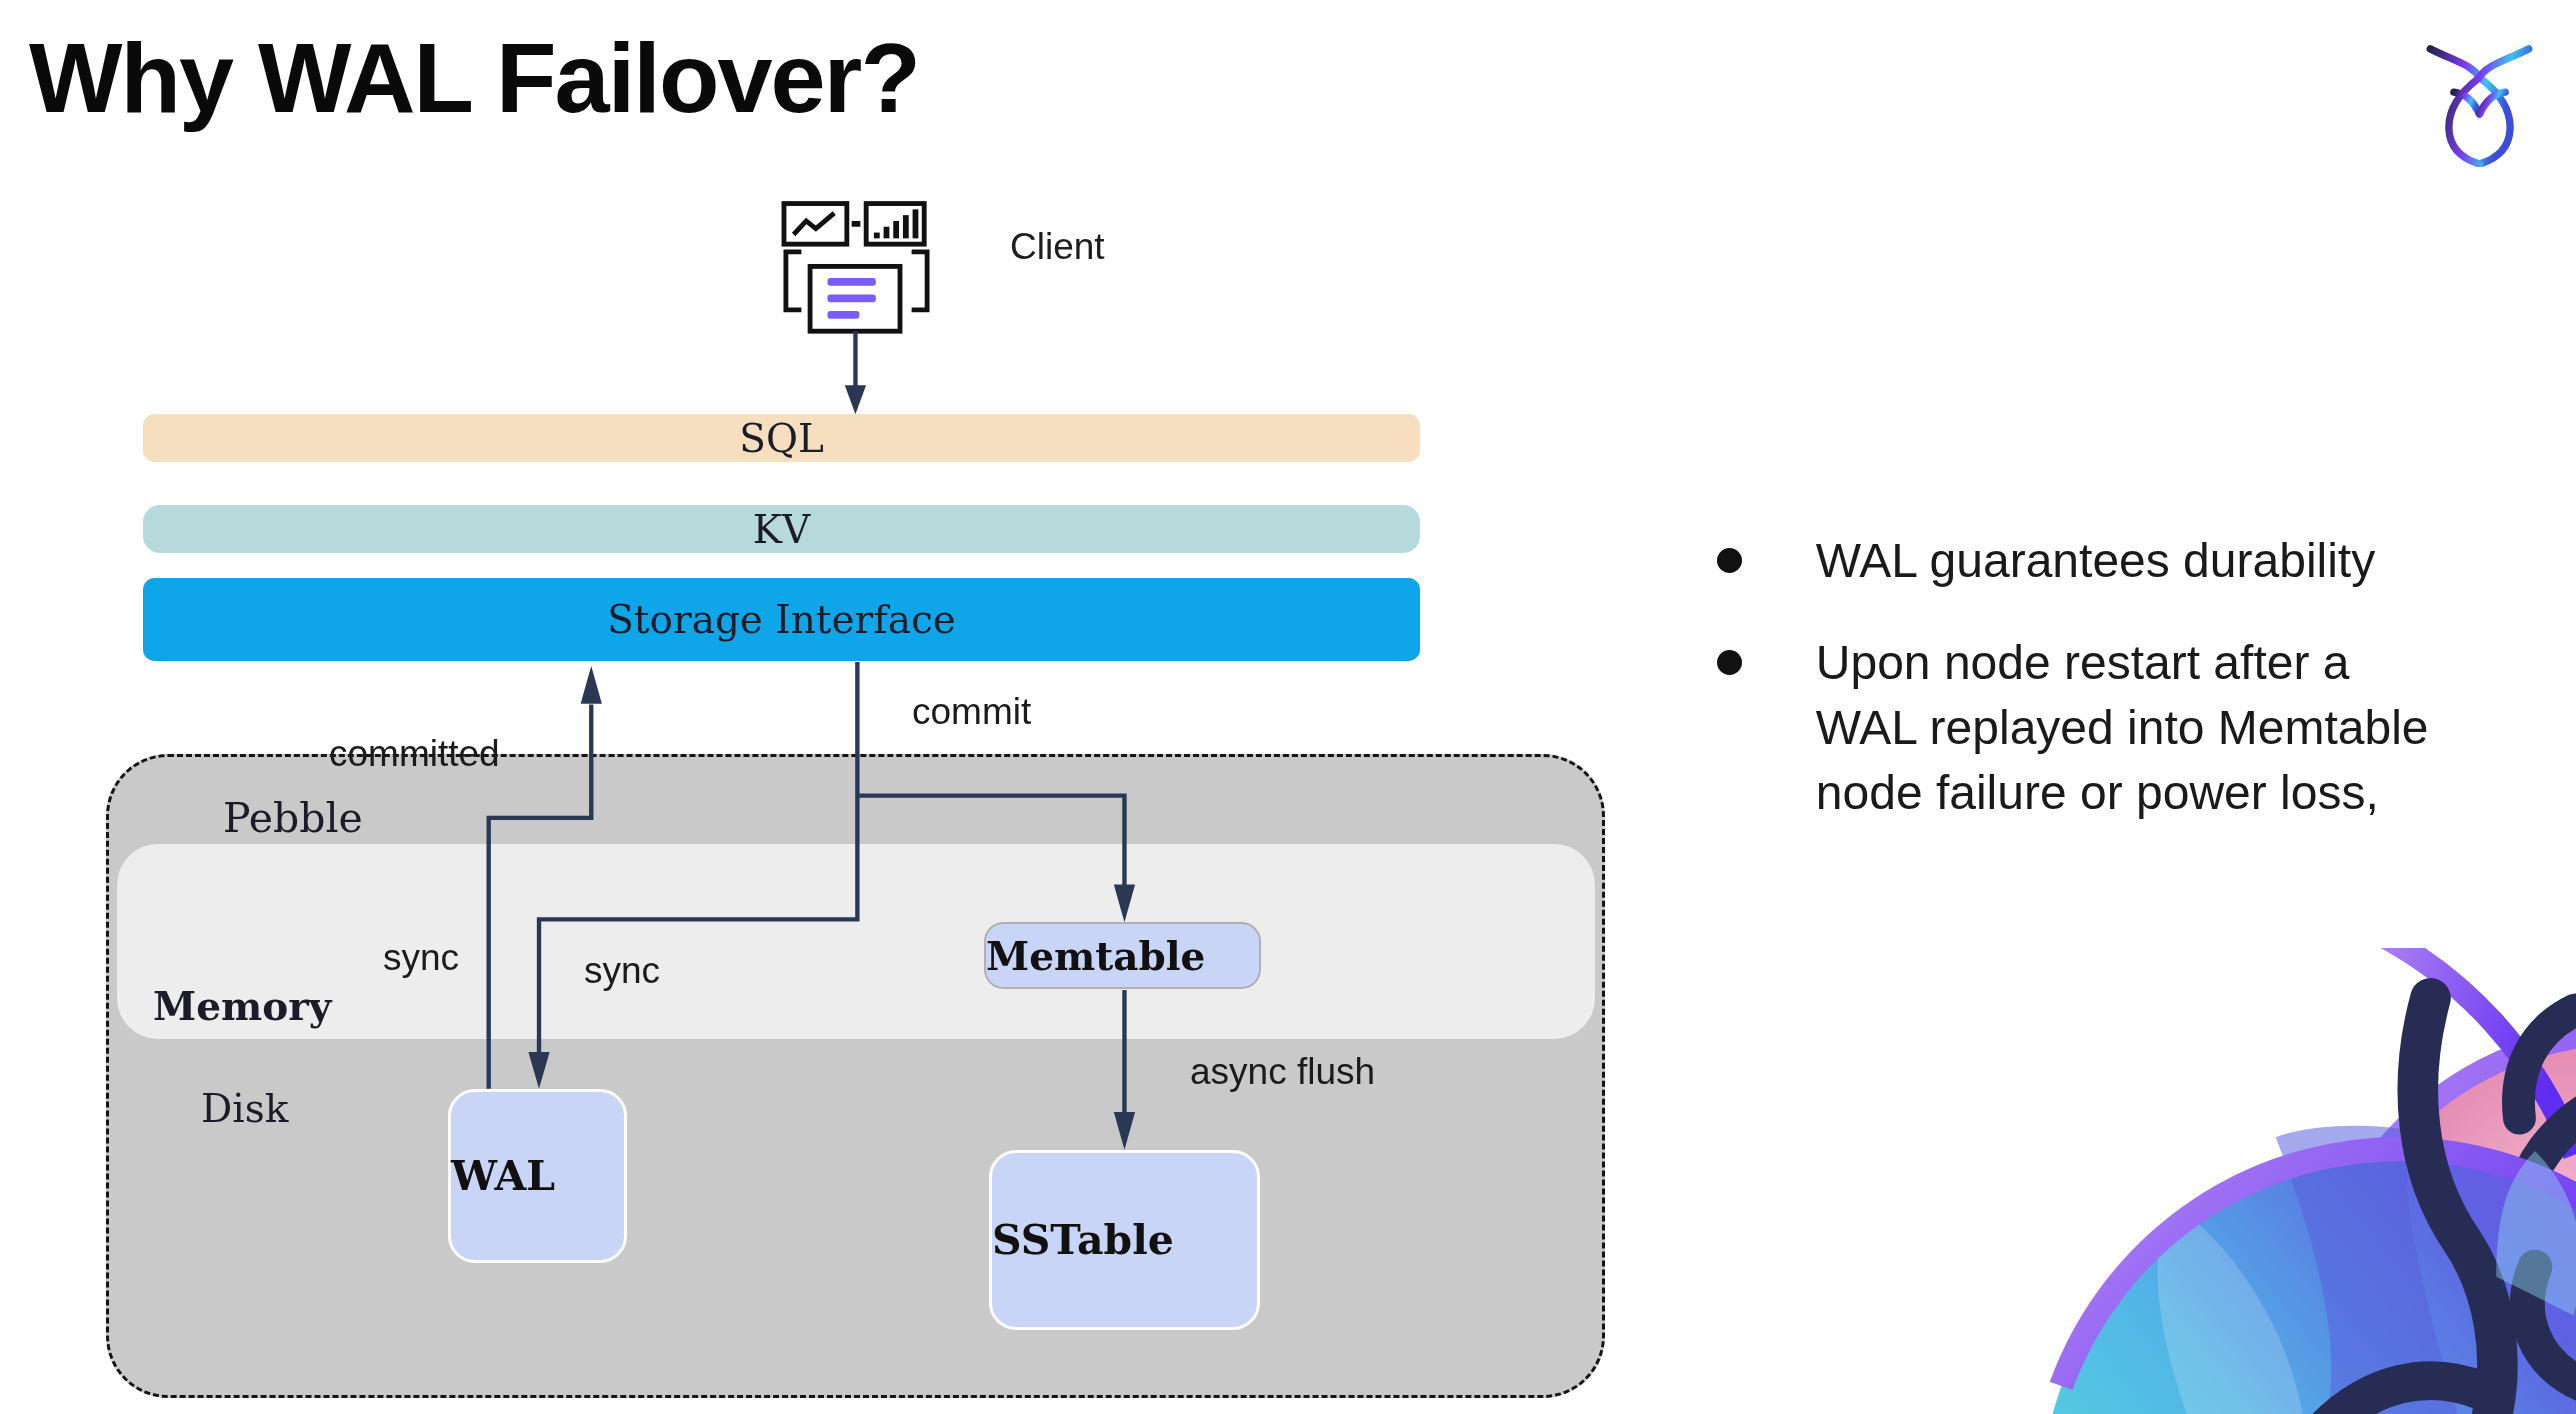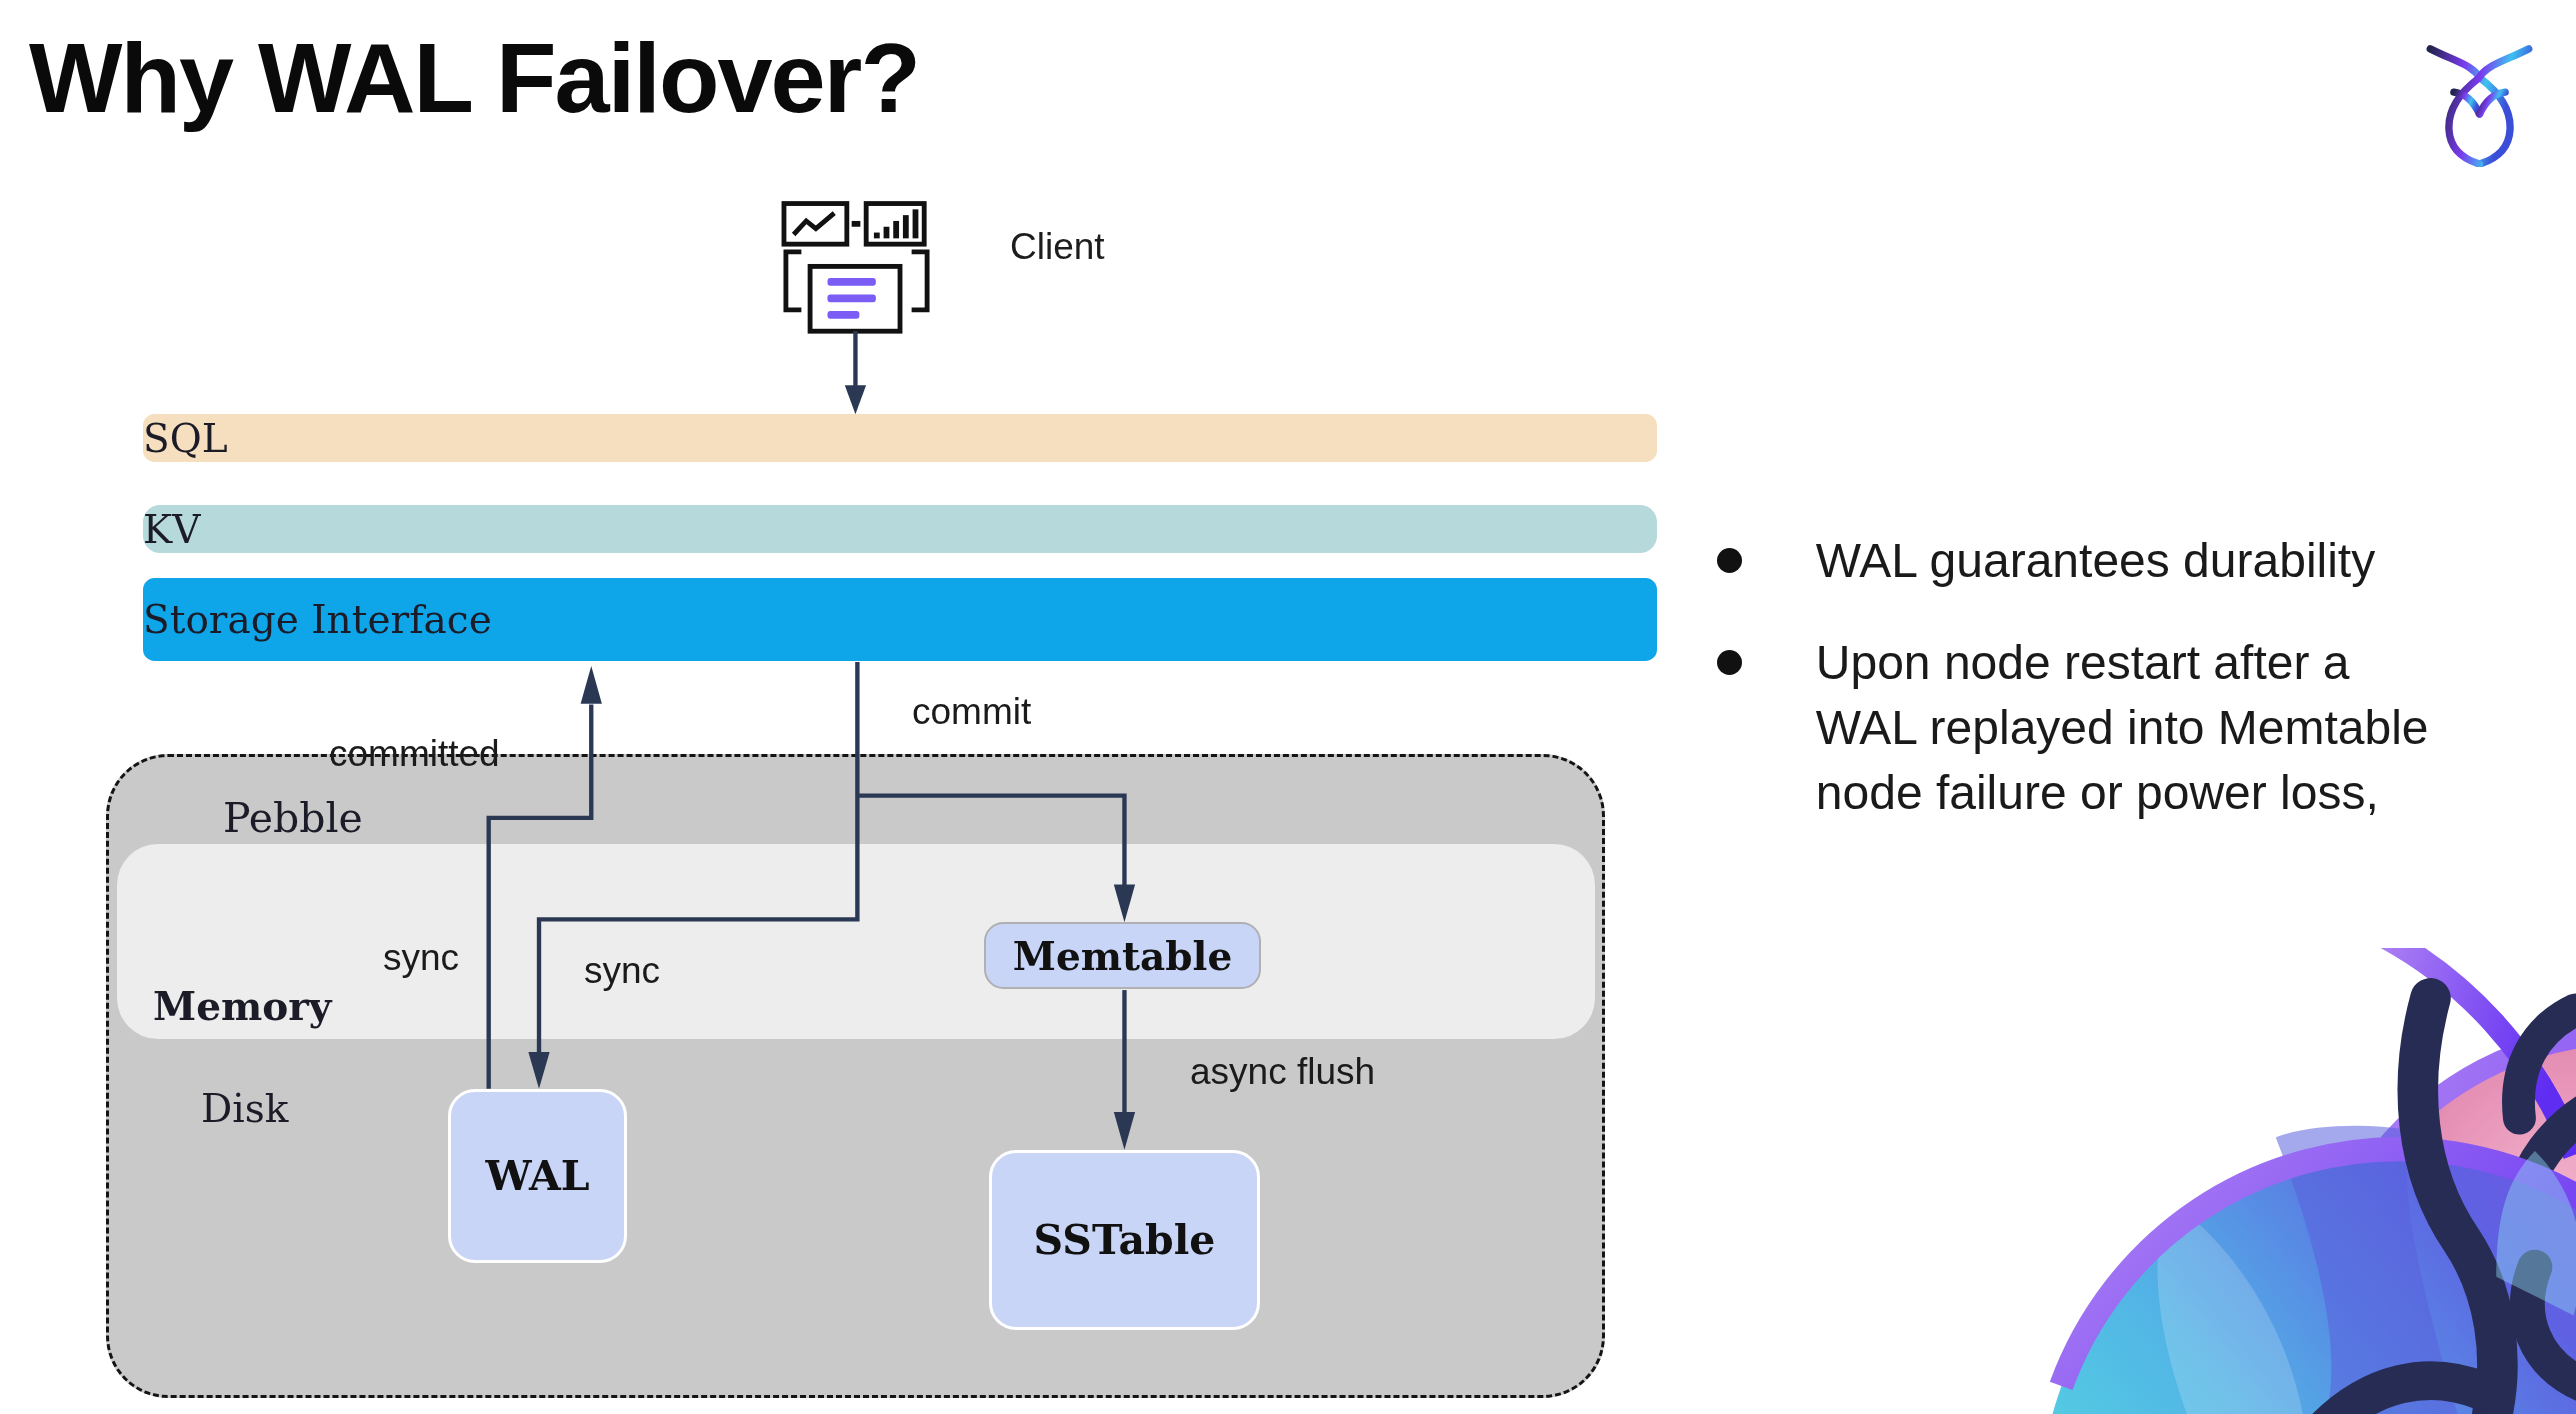--- a/index.html
+++ b/index.html
@@ -2,35 +2,35 @@
 <html><head>
 <meta charset="utf-8">
 <style>
   html,body{margin:0;padding:0;background:#ffffff;}
   .slide{position:relative;width:2576px;height:1415px;background:#ffffff;overflow:hidden;
          font-family:"Liberation Sans",sans-serif;color:#1d1d1d;}
   .abs{position:absolute;}
   .serif{font-family:"DejaVu Serif","Liberation Serif",serif;}
   .title{left:29px;top:21px;font-size:99px;font-weight:800;letter-spacing:-1.9px;color:#0a0a0a;white-space:nowrap;}
   
-  .bar{left:143px;width:1514px;border-radius:11.6px;display:flex;align-items:center;
+  .bar{left:143px;width:1277px;border-radius:11.6px;display:flex;align-items:center;justify-content:center;
        font-size:39px;color:#1c1c28;}
   .bar-sql{top:414px;height:48px;background:#f5dfbe;}
   .bar-kv{top:505px;height:48px;background:#b6d9dc;border-radius:17px;}
   .bar-storage{top:578px;height:83px;background:#0ea5e9;}
   
   .pebble{left:106px;top:754px;width:1499px;height:644px;background:#c9c9c9;
           border:3.9px dashed #141414;border-radius:62px;box-sizing:border-box;}
   .memband{left:117px;top:844px;width:1478px;height:195px;background:#ededed;border-radius:41px;}
   .lbl{white-space:nowrap;}
   .lbl-pebble{left:223px;top:794px;font-size:41px;color:#1c1c28;}
   .lbl-memory{left:153px;top:983px;font-size:39px;color:#1c1c28;font-weight:bold;}
   .lbl-disk{left:201px;top:1086px;font-size:39px;color:#1c1c28;}
   
-  .node{background:#c8d5f7;display:flex;align-items:center;justify-content:center;
+  .node{background:#c8d5f7;display:flex;align-items:center;
         font-weight:bold;color:#111;box-sizing:border-box;}
   .node-wal{left:448px;top:1089px;width:179px;height:174px;border:3.9px solid #ffffff;border-radius:27px;font-size:41px;}
   .node-memtable{left:984px;top:922px;width:277px;height:67px;border:2.9px solid #b0b0b3;border-radius:19.4px;font-size:39px;}
   .node-sstable{left:989px;top:1150px;width:271px;height:180px;border:3.9px solid #ffffff;border-radius:27px;font-size:41px;}
   
   .edge-lbl{font-size:37px;color:#1b1b1b;}
   .lbl-committed{left:329px;top:699px;width:248px;text-align:left;margin-top:34px;}
   .lbl-commit{left:912px;top:691px;}
   .lbl-sync1{left:383px;top:937px;}
   .lbl-sync2{left:584px;top:950px;}

